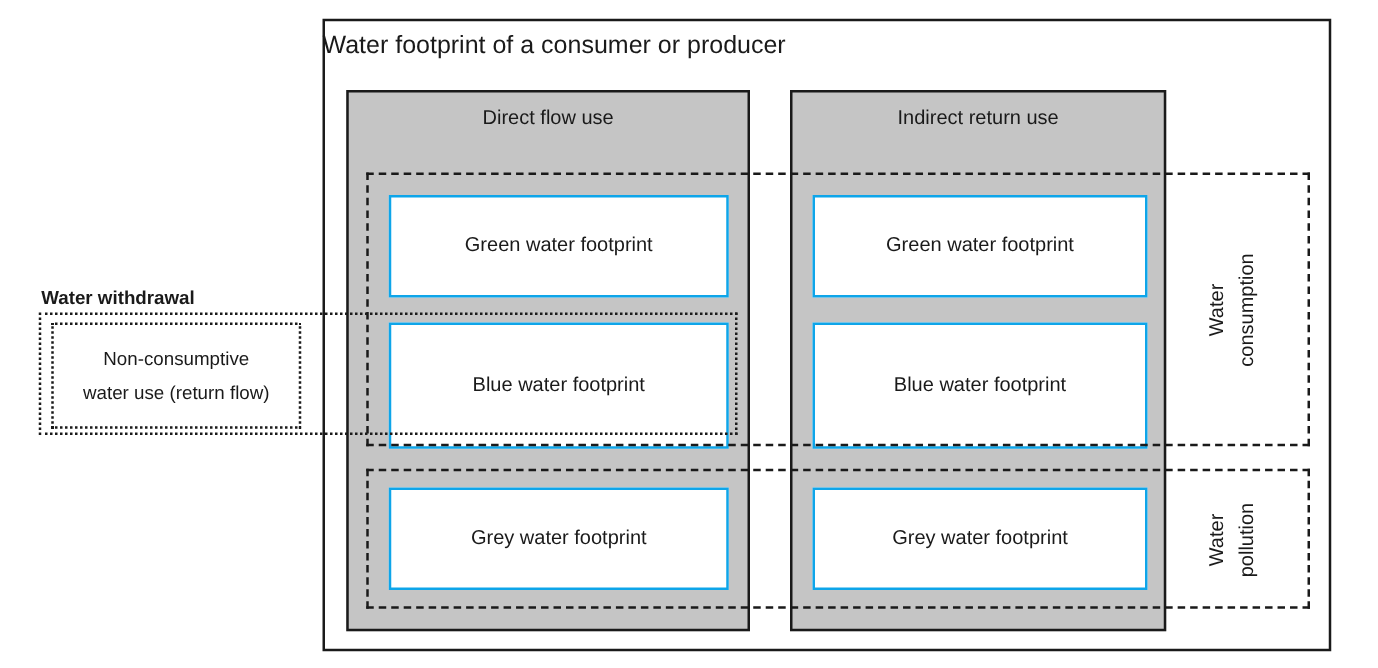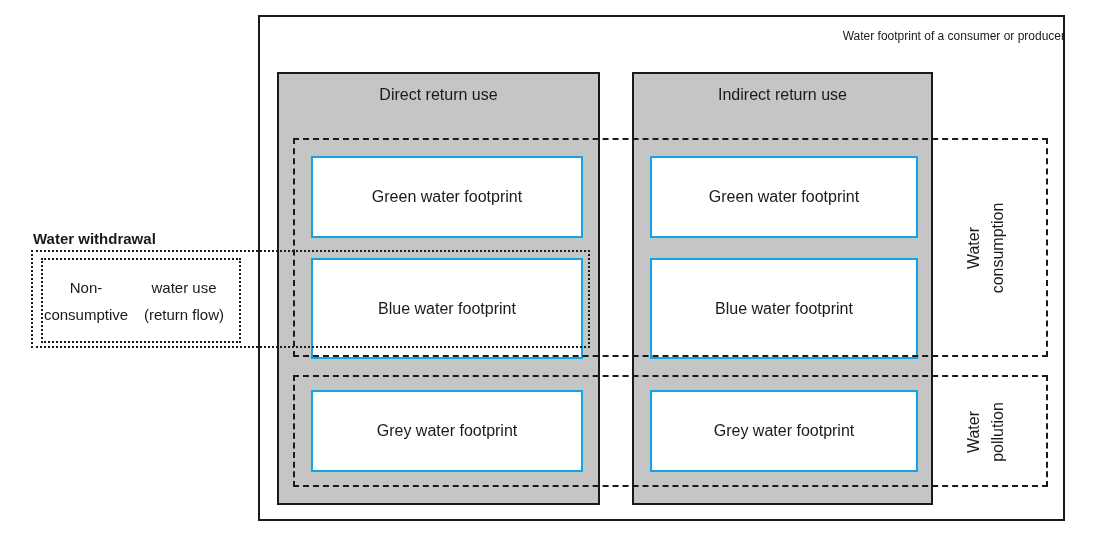--- a/index.html
+++ b/index.html
@@ -24,22 +24,22 @@
     left: 258px; top: 15px;
     width: 807px; height: 506px;
     border: 2px solid #1a1a1a;
     background: transparent;
     z-index: 1;
   }
   .diagram-title {
     position: absolute;
     left: 258px; top: 27px;
     width: 807px;
-    text-align: right;
-    font-size: 12px;
+    text-align: left;
+    font-size: 20px;
     line-height: 18px;
     z-index: 2;
   }
 
   
   .gray-col {
     position: absolute;
     top: 72px;
     height: 433px;
     background: #c5c5c5;
@@ -94,21 +94,21 @@
   }
   .dotted-rect.withdrawal-outer {
     left: 31px; top: 250px;
     width: 559px; height: 98px;
     pointer-events: none;
   }
   .dotted-rect.non-consumptive {
     left: 41px; top: 258px;
     width: 200px; height: 85px;
     display: flex;
-    flex-direction: row;
+    flex-direction: column;
     align-items: center;
     justify-content: center;
     font-size: 15px;
     line-height: 27px;
     text-align: center;
     background: #ffffff;
   }
 
   .withdrawal-label {
     position: absolute;
@@ -140,21 +140,21 @@
 </head>
 <body>
 
 <div class="canvas">
 
   <div class="outer-box"></div>
 
   <div class="diagram-title">Water footprint of a consumer or producer</div>
 
   <div class="gray-col direct">
-    <div class="col-label">Direct return use</div>
+    <div class="col-label">Direct flow use</div>
   </div>
 
   <div class="gray-col indirect">
     <div class="col-label">Indirect return use</div>
   </div>
 
   <div class="wbox c-direct r-green">Green water footprint</div>
   <div class="wbox c-direct r-blue">Blue water footprint</div>
   <div class="wbox c-direct r-grey">Grey water footprint</div>
 

